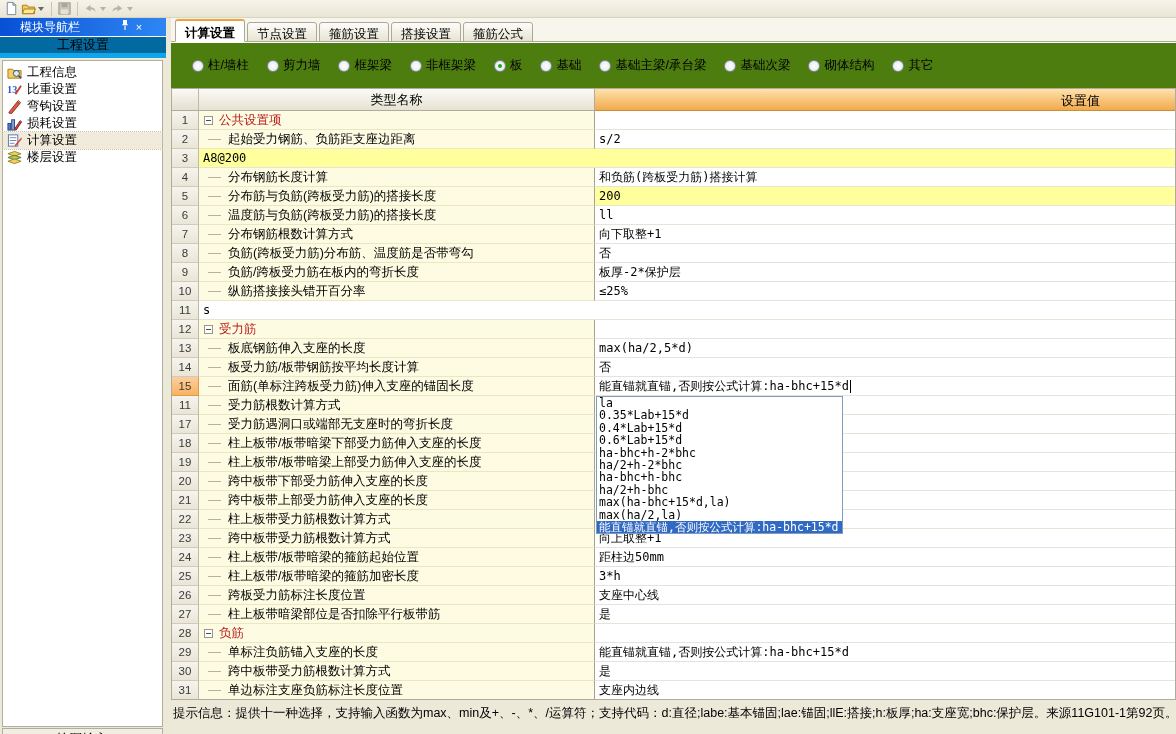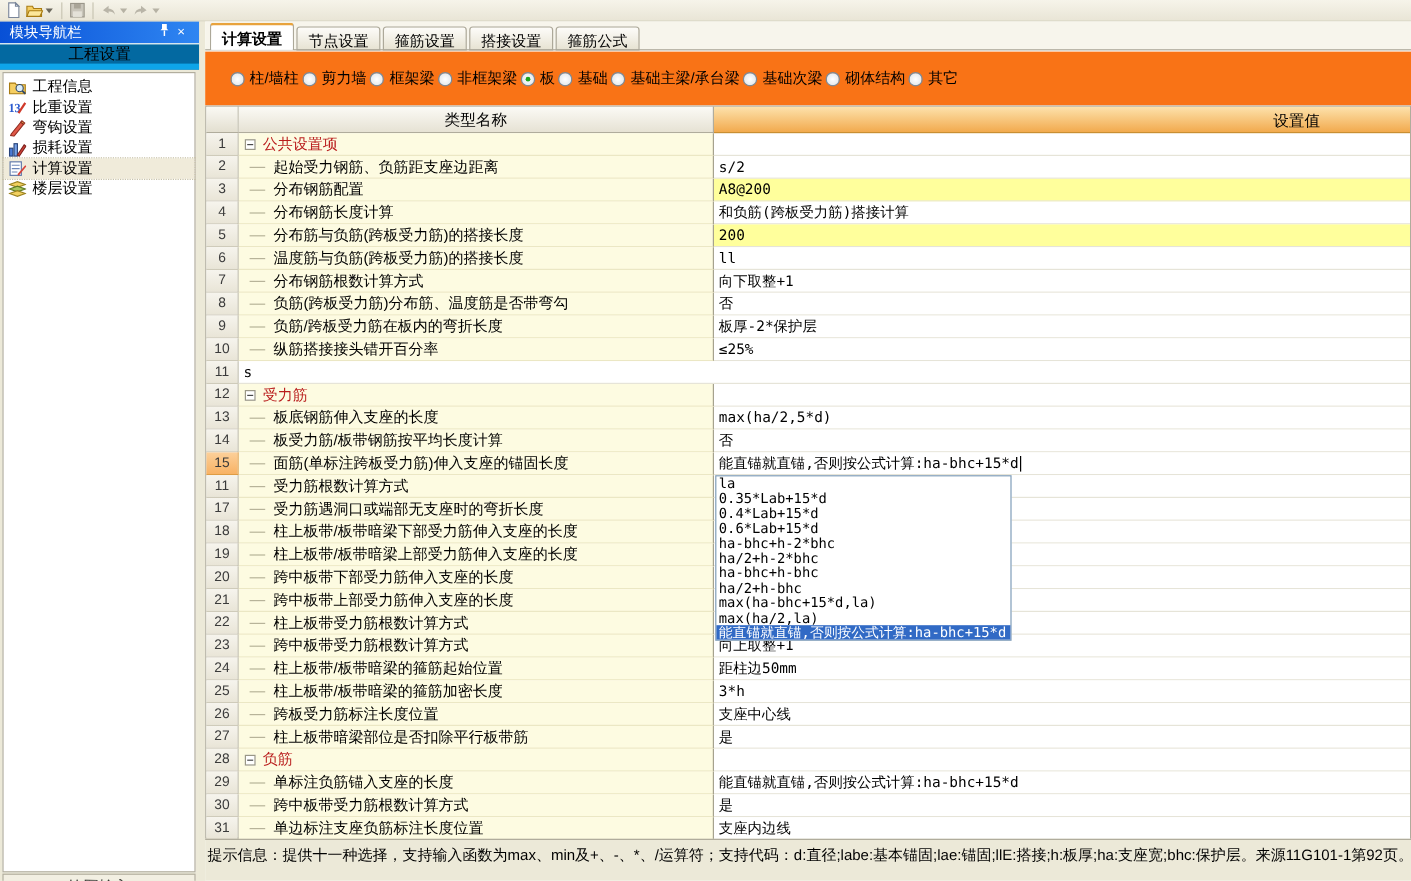--- a/index.html
+++ b/index.html
@@ -14,21 +14,21 @@
   .tbtn svg { width:15px; height:15px; }
   .tb-caret { width:0; height:0; border-left:3px solid transparent; border-right:3px solid transparent;
     border-top:4px solid #6A675C; margin:0 3px 0 1px; }
   .tb-caret.dis { border-top-color:#B6B2A4; }
   .tb-sep { width:1px; height:14px; background:#C9C5B4; margin:0 4px; }
 
   
   .sidebar { position:absolute; left:0; top:18px; width:166px; bottom:0; background:#ECE9D8; }
   .splitter { position:absolute; left:166px; top:18px; width:5px; bottom:0; background:#ECE9D8; }
   .sb-title { height:18px; background:linear-gradient(90deg,#0850D6,#2F86F2); color:#fff;
-    display:flex; align-items:center; padding:0 8px; font-size:12px; }
+    display:flex; align-items:center; padding:0 20px; font-size:12px; }
   .sb-title .t { flex:1; white-space:nowrap; overflow:hidden; }
   .sb-title .b { width:14px; text-align:center; cursor:default; font-size:11px; line-height:16px; }
   .sb-header { height:22px; display:flex; align-items:center; justify-content:center; font-size:13px;
     background:#0369a1; border-top:1px solid #FFFFFF; border-bottom:5px solid #0ea5e9; }
   .sb-nav { position:absolute; left:2px; right:3px; top:42px; bottom:7px; background:#fff;
     border:1px solid #B2AE9E; padding-top:3px; }
   .nav-item { height:17px; display:flex; align-items:center; gap:5px; padding-left:4px;
     font-size:12.5px; white-space:nowrap; }
   .nav-item.selected { background:#F0EBDA; outline:1px dotted #C9C2A8; }
   .nav-item svg { width:15px; height:15px; flex:0 0 15px; }
@@ -39,22 +39,22 @@
   .main { position:absolute; left:171px; top:18px; width:1005px; bottom:0; background:#fff; }
 
   .tabbar { position:absolute; left:0; top:0; right:0; height:24px;
     background:#F7F5EC; border-bottom:1px solid #ACA899; display:flex; align-items:flex-end; padding-left:4px; }
   .tab { height:20px; margin:0 2px -1px 0; padding:3px 9px 0; font-size:12.5px;
     border:1px solid #ACA899; border-radius:3px 3px 0 0;
     background:linear-gradient(#FDFCF9,#E7E3D3); white-space:nowrap; }
   .tab.active { height:23px; padding-top:4px; background:#fff; border-bottom:1px solid #fff;
     border-top:2px solid #E8A33D; font-weight:bold; }
 
-  .radios { position:absolute; left:0; top:25px; right:0; height:45px; background:#f97316;
-    display:flex; align-items:center; gap:3px; padding-left:21px; font-size:12.5px; }
+  .radios { position:absolute; left:0; top:25px; right:0; height:45px; background:#4d7c0f;
+    display:flex; align-items:center; gap:18px; padding-left:21px; font-size:12.5px; }
   .radio { display:flex; align-items:center; gap:4px; white-space:nowrap; }
   .rdot { width:12px; height:12px; border-radius:50%; border:1px solid #7B8A99;
     background:radial-gradient(#FFFFFF,#DDE2E6); position:relative; flex:0 0 12px; }
   .radio.checked .rdot::after { content:""; position:absolute; left:3px; top:3px; width:4px; height:4px;
     border-radius:50%; background:#1EA31E; }
 
   
   .grid { position:absolute; left:0; top:70px; width:1005px; height:611px;
     border:1px solid #B0AC9C; background:#fff; }
   .thead { display:flex; height:22px;justify-content:center; }
@@ -295,24 +295,20 @@
           <div class="cell-name">
             <span class="dash"></span>
             <span>起始受力钢筋、负筋距支座边距离</span>
           </div>
           <div class="cell-value">
             <span>s/2</span>
           </div>
         </div>
         <div class="row">
           <div class="cell-num">3</div>
-          <div class="cell-name">
-            <span class="dash"></span>
-            <span>分布钢筋配置</span>
-          </div>
           <div class="cell-value yellow">
             <span>A8@200</span>
           </div>
         </div>
         <div class="row">
           <div class="cell-num">4</div>
           <div class="cell-name">
             <span class="dash"></span>
             <span>分布钢筋长度计算</span>
           </div>

